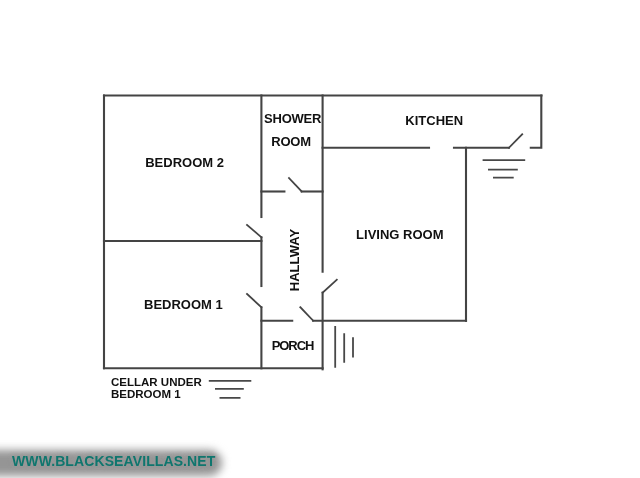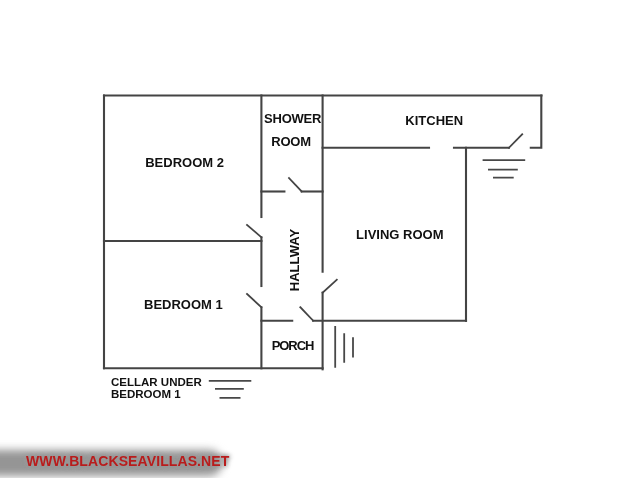--- a/index.html
+++ b/index.html
@@ -1,22 +1,22 @@
 <!DOCTYPE html>
 <html><head>
 <meta charset="utf-8">
 <style>
   html,body{margin:0;padding:0;background:#ffffff;}
   #page{position:relative;width:640px;height:478px;background:#ffffff;overflow:hidden;
         font-family:"Liberation Sans", sans-serif;}
   svg text{font-family:"Liberation Sans", sans-serif;font-weight:bold;fill:#111111;}
   #wmglow{position:absolute;left:-22px;top:450px;width:244px;height:26px;background:#959595;
       border-radius:13px;filter:blur(4.5px);}
-  #wm{position:absolute;left:26px;top:453px;font-family:"Liberation Sans", sans-serif;
-      font-weight:bold;font-size:14px;color:#b91c1c;letter-spacing:0.1px;
+  #wm{position:absolute;left:12px;top:453px;font-family:"Liberation Sans", sans-serif;
+      font-weight:bold;font-size:14px;color:#0f766e;letter-spacing:0.1px;
       filter:blur(0.4px);
       text-shadow:0 0 4px #989898,0 0 5px #989898,0 0 6px #9a9a9a;}
 </style>
 </head>
 <body>
 <div id="page">
 <svg style="will-change:transform" width="640" height="478" viewBox="0 0 640 478">
   <g fill="none" stroke="none">
 
     <rect x="104" y="95.5" width="157.4" height="145.5"></rect>

